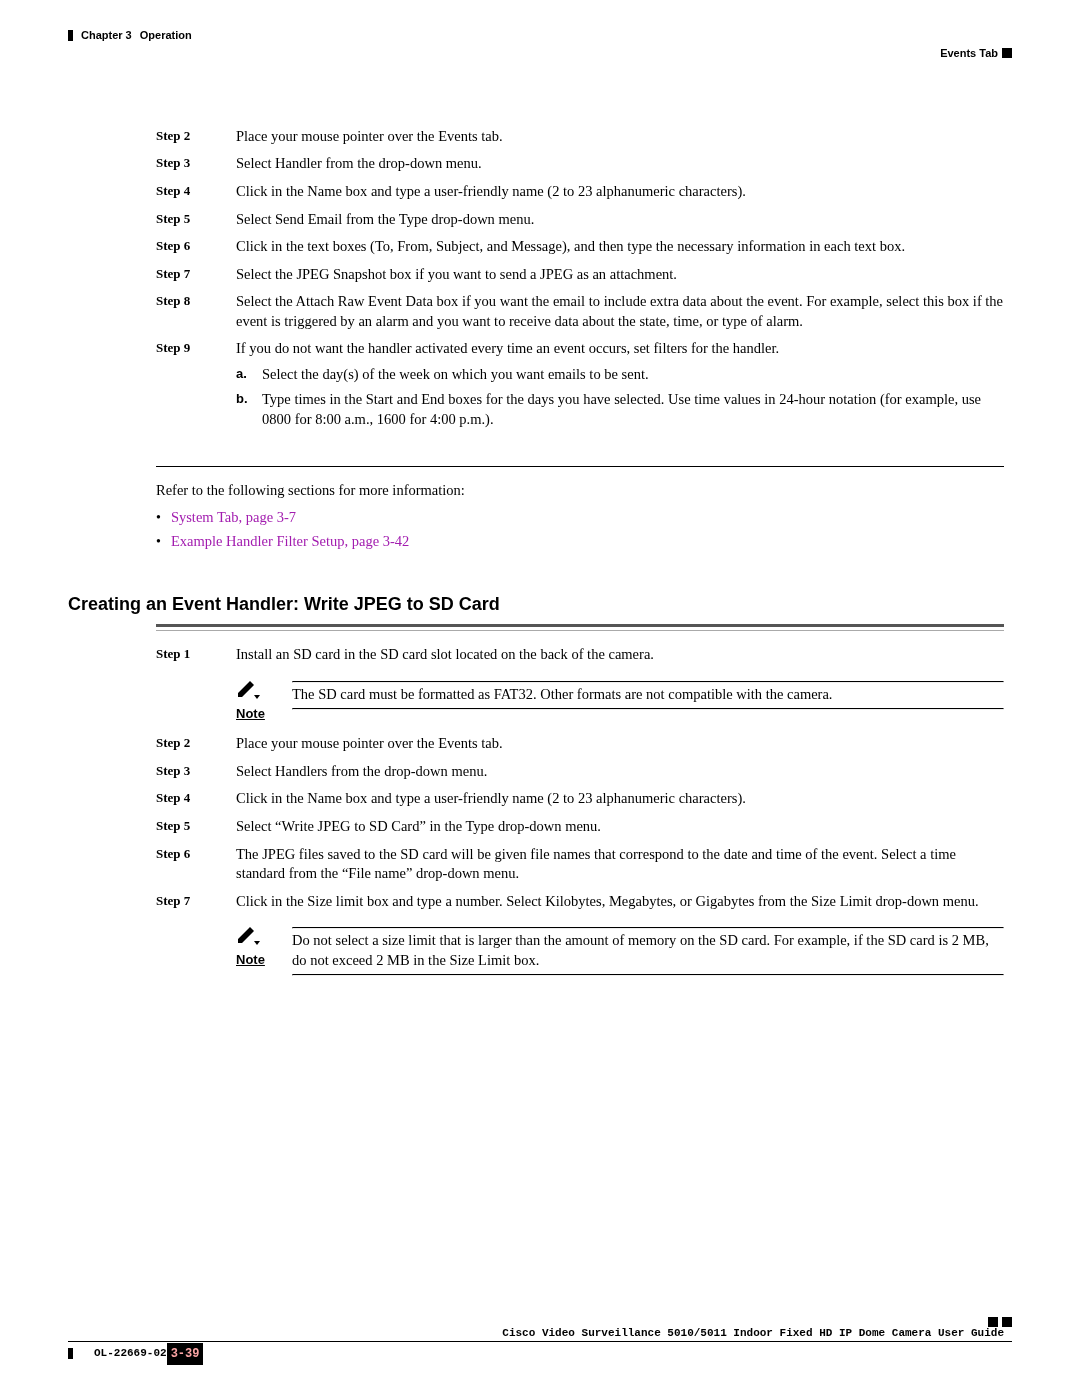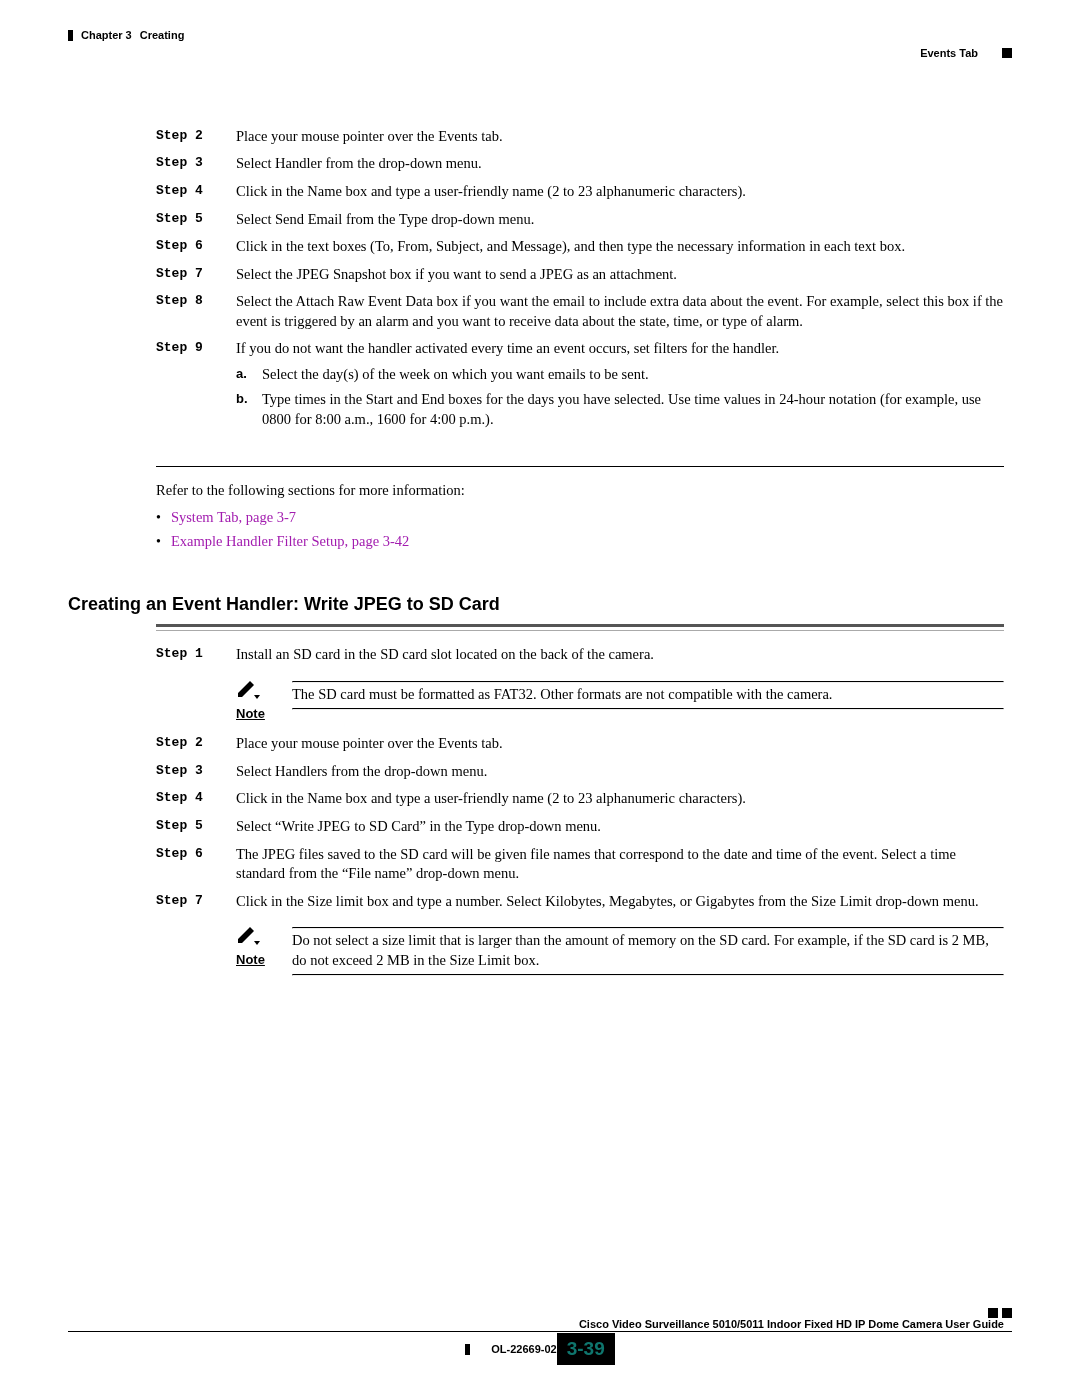--- a/index.html
+++ b/index.html
@@ -37,21 +37,21 @@
     background: #000;
     display: inline-block;
   }
   .header-right-wrap {
     text-align: right;
     margin-top: 2px;
   }
   .header-right {
     display: inline-flex;
     align-items: center;
-    gap: 24px;
+    gap: 4px;
     margin-top: 16px;
   }
   .sq {
     width: 10px;
     height: 10px;
     background: #000;
     display: inline-block;
   }
   .content {
     padding: 0 8px 0 88px;
@@ -59,21 +59,21 @@
   .steps {
     display: table;
     width: 100%;
   }
   .step-row {
     display: table-row;
   }
   .step-label {
     display: table-cell;
     width: 68px;
-    font-family: Liberation Mono, monospace;
+    font-family: Liberation Serif, serif;
     font-weight: bold;
     font-size: 13px;
     white-space: nowrap;
     padding-right: 12px;
     padding-bottom: 8px;
     vertical-align: top;
     margin-top: 44px;
   }
   .step-body {
     display: table-cell;
@@ -159,37 +159,37 @@
     left: 68px;
     right: 68px;
     bottom: 22px;
   }
   .footer-line {
     border-top: 1px solid #000;
     margin-bottom: 1px;
   }
   .footer-row {
     display: flex;
-    justify-content: center;
+    justify-content: flex-start;
     align-items: center;
-    font-family: Liberation Sans, sans-serif;
+    font-family: Liberation Mono, monospace;
   }
   .footer-title {
     font-weight: bold;
     font-size: 11px;
     text-align: right;
     flex: 1;
     padding-right: 8px;
   }
   .page-num {
     background: #000;
-    color: #0f766e;
-    font-weight: bold;
-    font-size: 19px;
-    padding: 3px 10px;
+    color: #fca5a5;
+    font-weight: bold;
+    font-size: 12px;
+    padding: 3px 4px;
   }
   .footer-left {
     display: flex;
     align-items: center;
     gap: 21px;
     font-weight: bold;
     font-size: 11px;
   }
   .footer-sq-row {
     text-align: right;
@@ -202,21 +202,21 @@
 </style>
 </head>
 <body>
 
 <div class="page">
 
   <div class="header-bar">
     <div class="header-left">
       <span class="bar-v"></span>
       <span>Chapter 3</span>
-      <span>Creating</span>
+      <span>Operation</span>
     </div>
     <div class="header-right-wrap">
       <div class="header-right">
         <span>Events Tab</span>
         <span class="sq"></span>
       </div>
     </div>
   </div>
 
   <div class="content">

